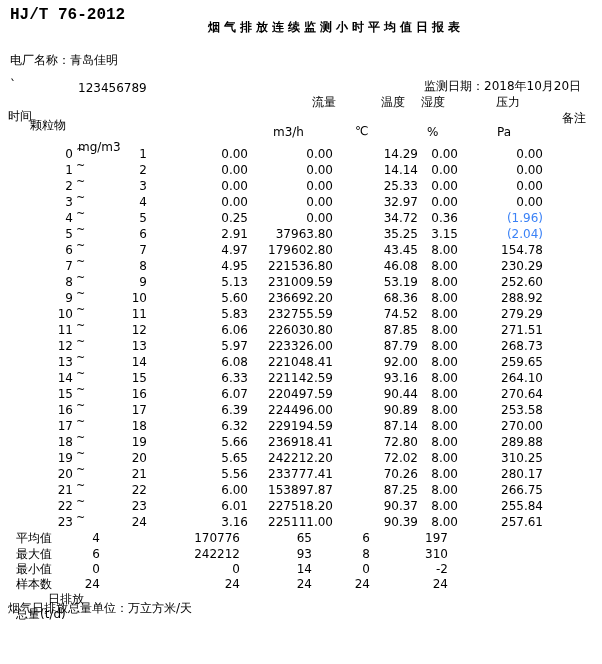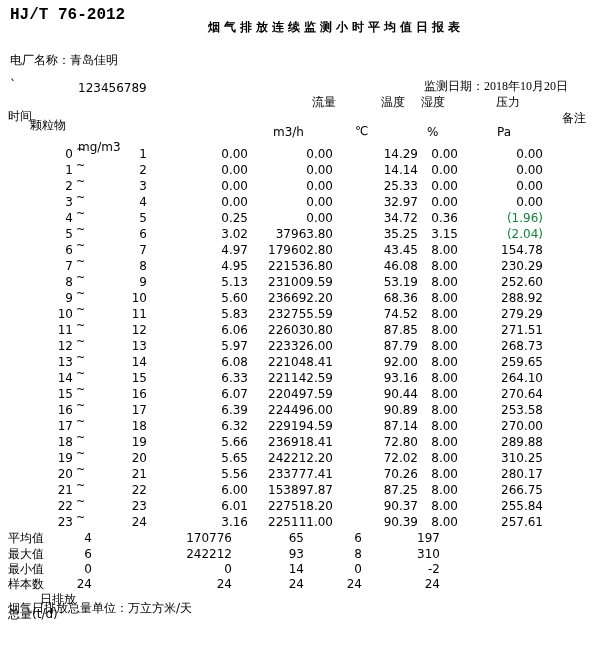--- a/index.html
+++ b/index.html
@@ -7,21 +7,21 @@
     width:602px;height:664px;background:#ffffff;color:#000000;
     font-family:"DejaVu Sans","Liberation Sans",sans-serif;
     font-size:12px;position:relative;overflow:hidden;
   }
   .abs{position:absolute;white-space:pre;}
   #std-code{left:10px;top:6px;font-family:"Liberation Mono","DejaVu Sans Mono",monospace;font-weight:bold;font-size:16px;}
   #report-title{left:208px;top:19px;font-size:12px;font-weight:bold;letter-spacing:4px;}
   #plant-name{left:10px;top:52px;}
   #tick-mark{left:10px;top:78px;}
   #serial-number{left:78px;top:81px;}
-  #monitor-date{left:424px;top:78px;font-family:Liberation Serif, serif;}
+  #monitor-date{left:424px;top:78px;}
   
   #h-pm{left:30px;top:93px;margin-top:24px;}
   #h-flow{left:312px;top:94px;}
   #h-temp{left:381px;top:94px;}
   #h-hum{left:421px;top:94px;}
   #h-pres{left:496px;top:94px;}
   #h-time{left:8px;top:108px;}
   #h-remark{left:562px;top:110px;}
   #u-pm{left:78px;top:140px;}
   #u-flow{left:273px;top:125px;}
@@ -32,23 +32,23 @@
   .row{position:absolute;left:0;width:602px;height:16px;line-height:16px;}
   .c{position:absolute;white-space:pre;}
   .c-start{right:529px;}
   .c-tilde{left:76px;top:-4px;font-size:11px;}
   .c-end{right:455px;}
   .c-pm{right:354px;}
   .c-flow{right:269px;}
   .c-temp{right:184px;}
   .c-hum{right:144px;}
   .c-pres{right:59px;}
-  .red{color:#15803d;}
+  .red{color:#3b82f6;}
   
-  .srow{position:absolute;left:0;width:494px;height:16px;line-height:16px;text-decoration:underline;}
+  .srow{position:absolute;left:8px;width:494px;height:16px;line-height:16px;text-decoration:underline;}
   .s-label{position:absolute;left:8px;white-space:pre;}
   .s-pm{right:402px;}
   .s-flow{right:262px;}
   .s-temp{right:190px;}
   .s-hum{right:132px;}
   .s-pres{right:54px;}
   #footer-note{left:8px;top:600px;}
 </style>
 </head>
 <body>
@@ -122,21 +122,21 @@
       <span class="c c-pm">0.25</span>
       <span class="c c-flow">0.00</span>
       <span class="c c-temp">34.72</span>
       <span class="c c-hum">0.36</span>
       <span class="c c-pres red">(1.96)</span>
     </div>
     <div class="row" style="top: 226px;">
       <span class="c c-start">5</span>
       <span class="c c-tilde">~</span>
       <span class="c c-end">6</span>
-      <span class="c c-pm">3.02</span>
+      <span class="c c-pm">2.91</span>
       <span class="c c-flow">37963.80</span>
       <span class="c c-temp">35.25</span>
       <span class="c c-hum">3.15</span>
       <span class="c c-pres red">(2.04)</span>
     </div>
     <div class="row" style="top: 242px;">
       <span class="c c-start">6</span>
       <span class="c c-tilde">~</span>
       <span class="c c-end">7</span>
       <span class="c c-pm">4.97</span>

